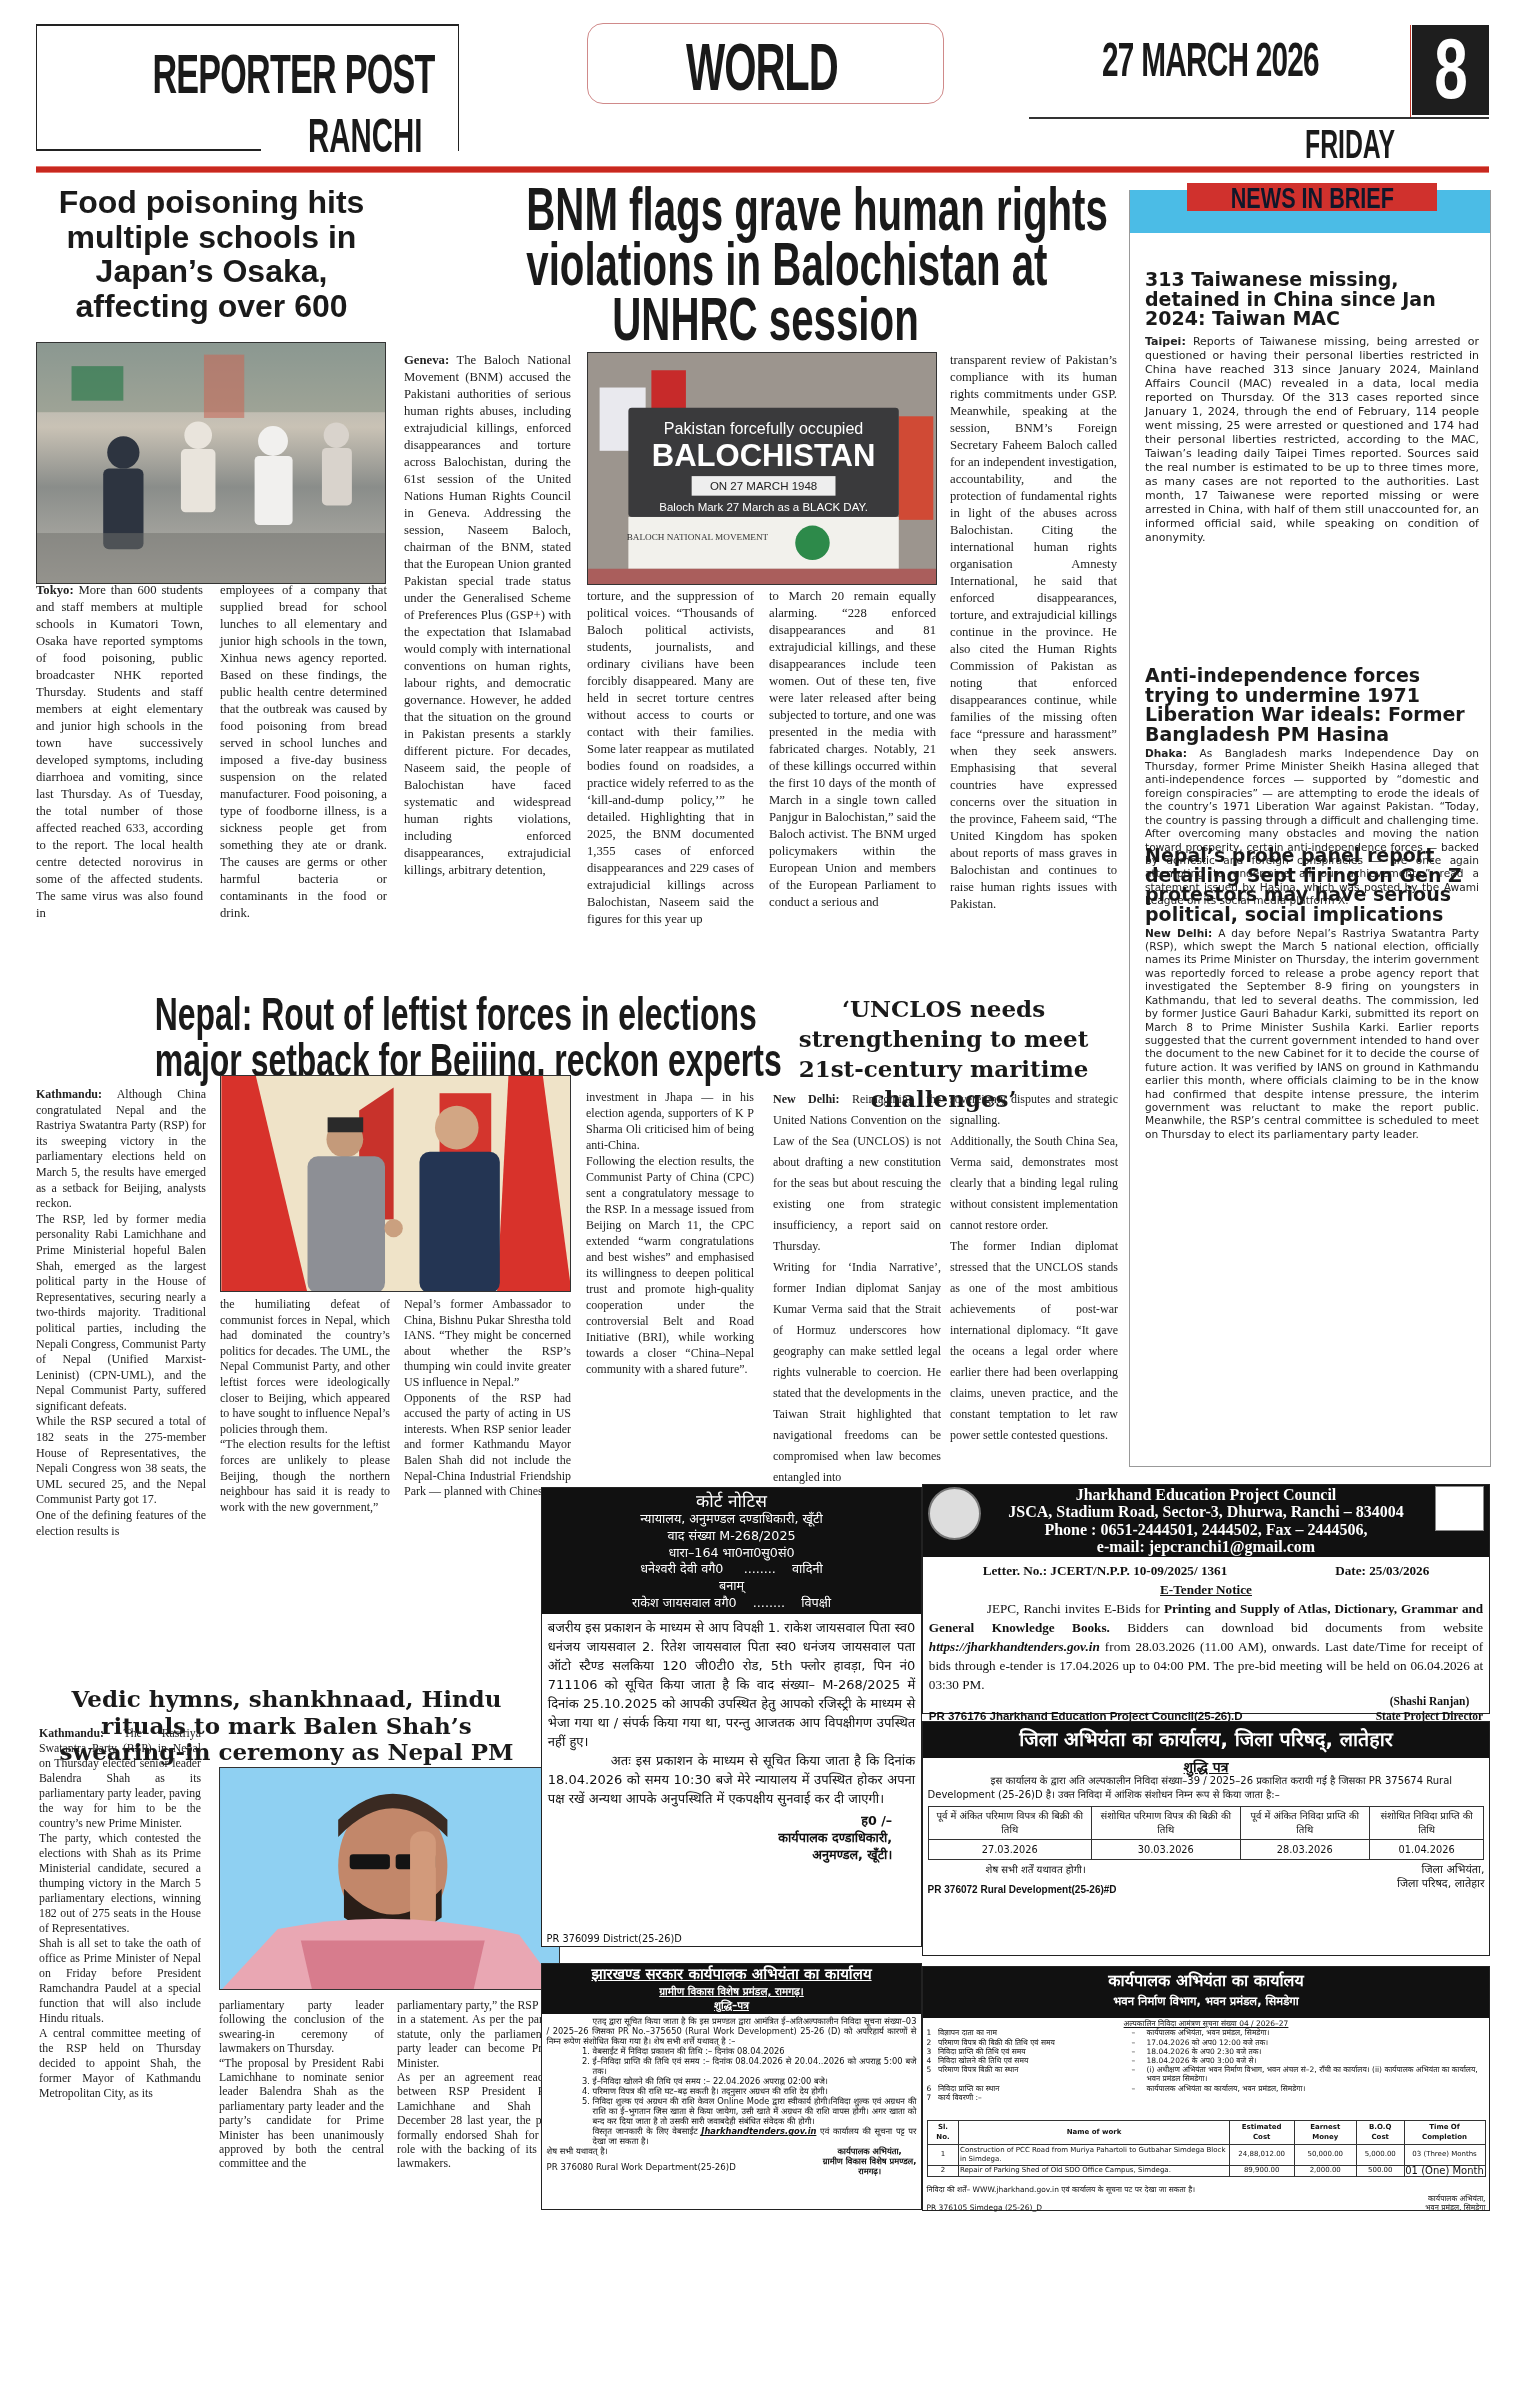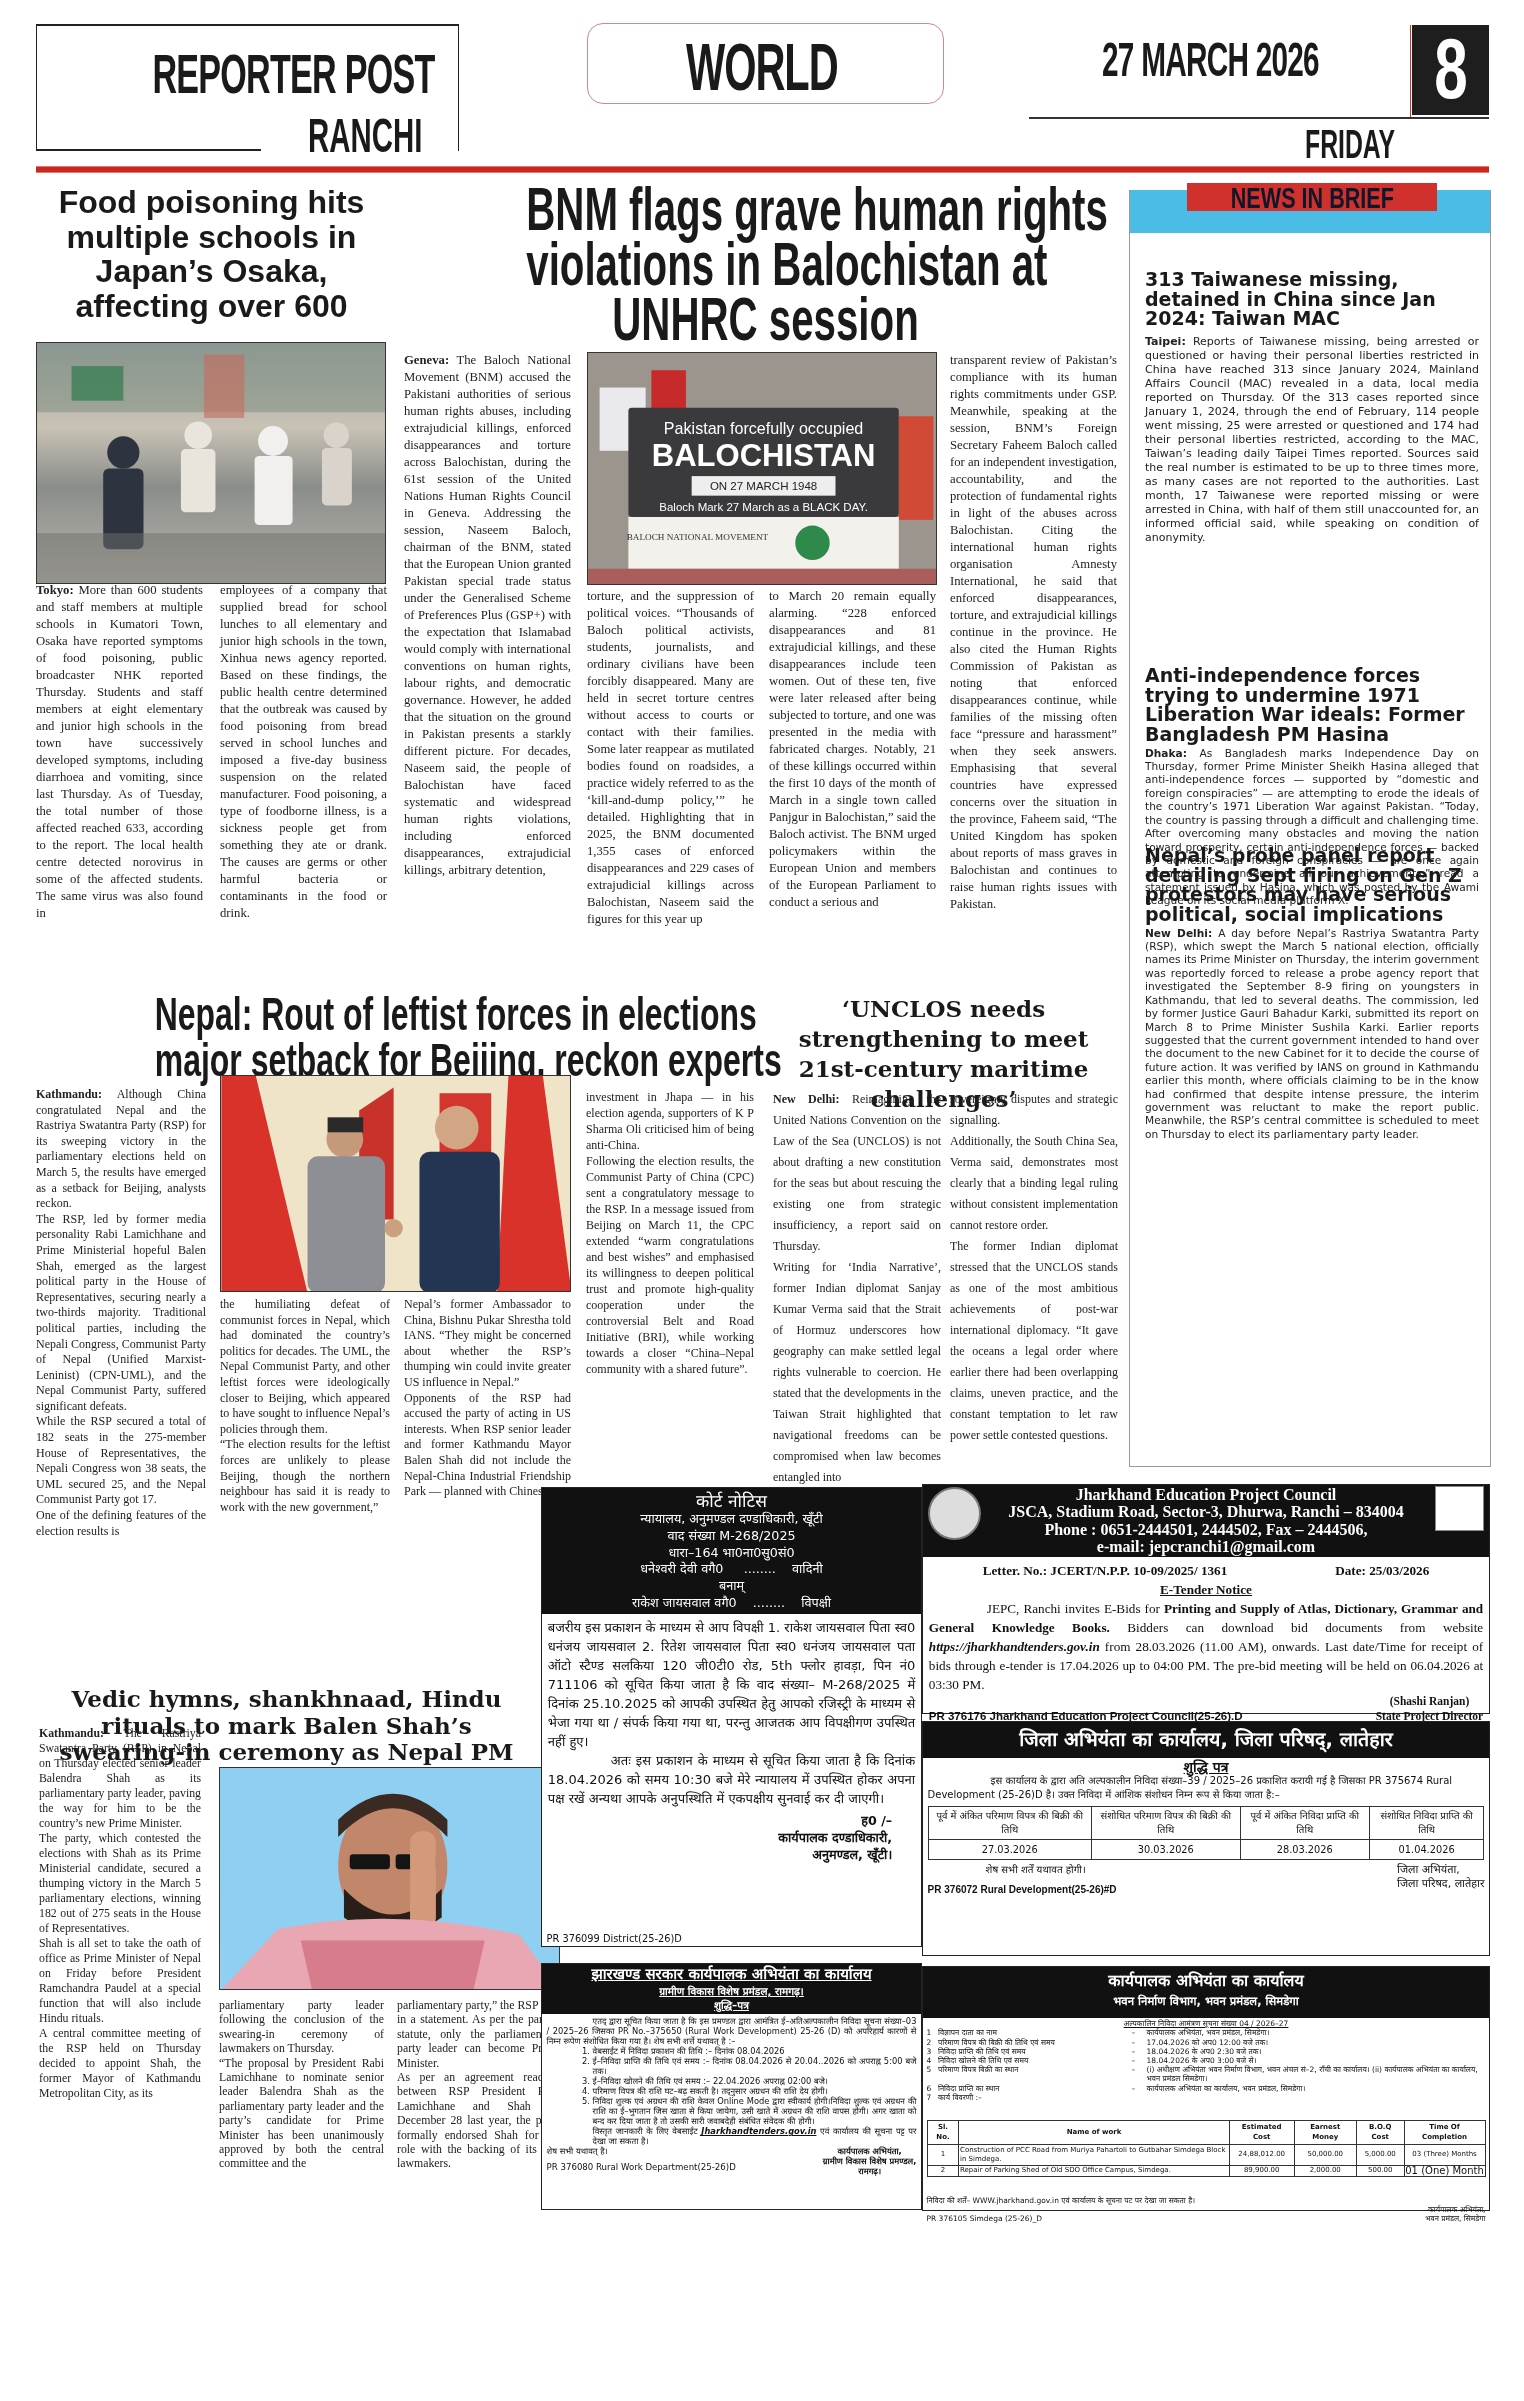--- a/index.html
+++ b/index.html
@@ -248,21 +248,21 @@
         <td>28.03.2026</td>
         <td>01.04.2026</td>
       </tr>
     </tbody>
       </table>
     <div style="display:flex;justify-content:space-between;margin-top:3.5px">
       <div>
           <div style="padding-left:58px">शेष सभी शर्तें यथावत होगी।</div>
           <div style="font-weight:bold;margin-top:5.8px;font-family:'Liberation Sans',sans-serif">PR 376072 Rural Development(25-26)#D</div>
         </div>
-      <div style="text-align:left;font-size:11px">
+      <div style="text-align:right;font-size:11px">
           <div>जिला अभियंता,</div>
           <div>जिला परिषद, लातेहार</div>
         </div>
     </div>
   </div>
 </div>
 
 <div class="abs ad" style="left:541px;top:1963px;width:381px;height:247px;">
   <div class="adhead" style="padding:2.3px 0;font-weight:bold">
     <div style="font-size:15px;line-height:17.3px;text-decoration:underline">झारखण्ड सरकार कार्यपालक अभियंता का कार्यालय</div>
@@ -365,20 +365,20 @@
       <tr>
         <td style="font-size:7px;padding:0.6px">2</td>
         <td style="font-size:7px;padding:0.6px;text-align:left">Repair of Parking Shed of Old SDO Office Campus, Simdega.</td>
         <td style="font-size:7px;padding:0.6px">89,900.00</td>
         <td style="font-size:7px;padding:0.6px">2,000.00</td>
         <td style="font-size:7px;padding:0.6px">500.00</td>
         <td style="font-size:10px;padding:0.6px">01 (One) Month</td>
       </tr>
     </tbody>
       </table>
-    <div style="margin-top:19px">निविदा की शर्तें– WWW.jharkhand.gov.in एवं कार्यालय के सूचना पट पर देखा जा सकता है।</div>
+    <div style="margin-top:8px">निविदा की शर्तें– WWW.jharkhand.gov.in एवं कार्यालय के सूचना पट पर देखा जा सकता है।</div>
     <div style="display:flex;justify-content:space-between;align-items:flex-end">
       <span>PR 376105 Simdega (25-26)_D</span>
       <span style="text-align:right"><span>कार्यपालक अभियंता,</span><br><span>भवन प्रमंडल, सिमडेगा</span></span>
     </div>
   </div>
 </div>
 
 
 </body></html>

